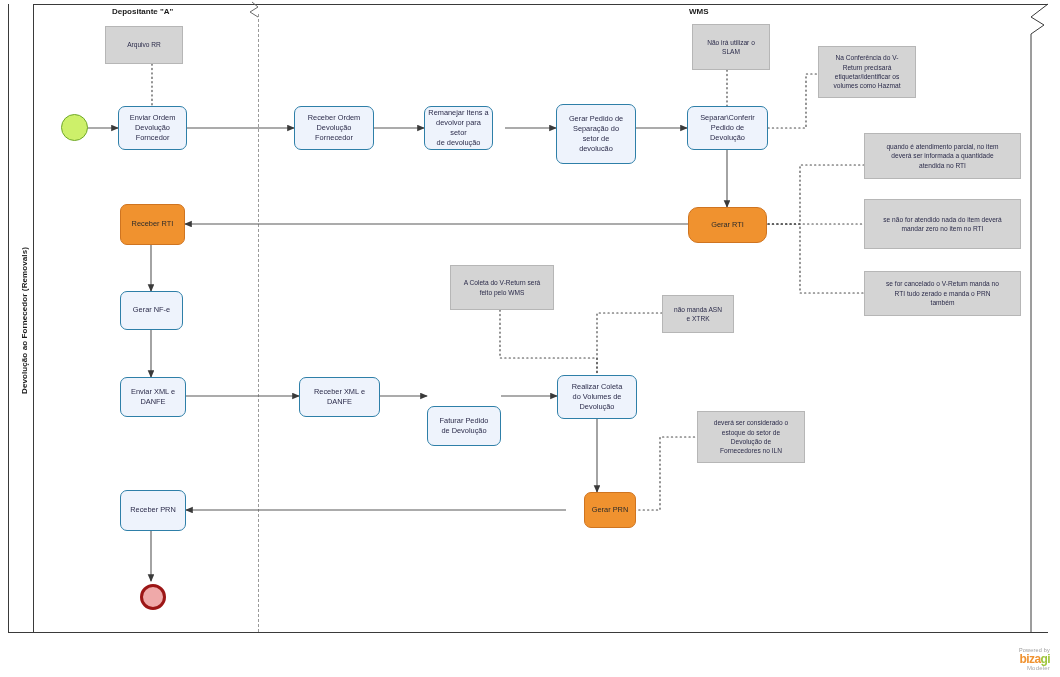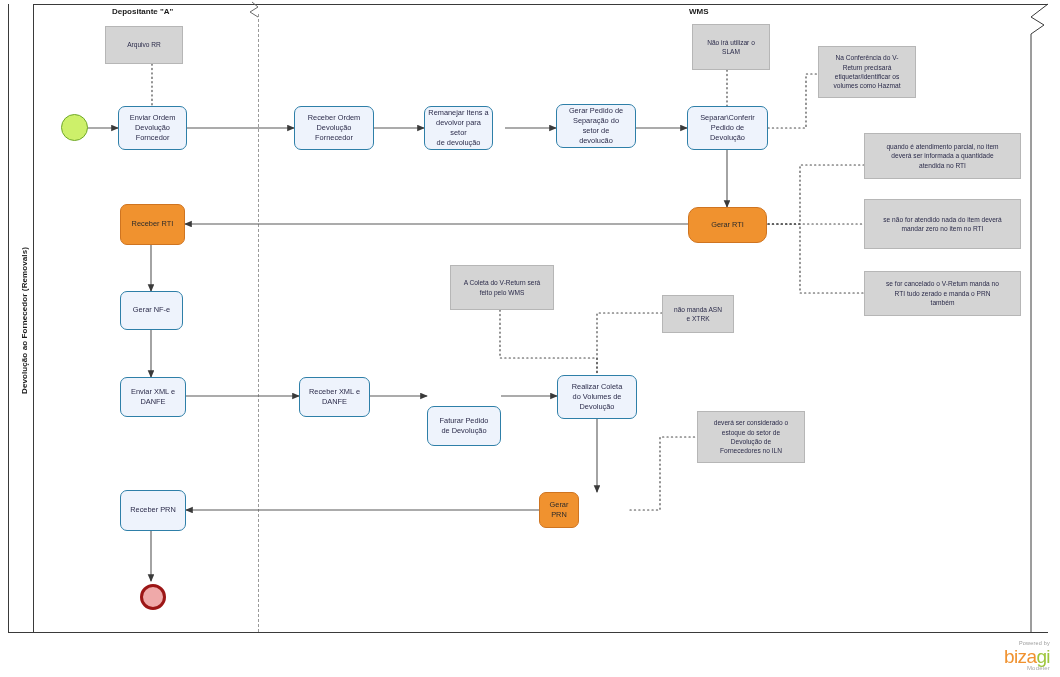--- a/index.html
+++ b/index.html
@@ -154,22 +154,22 @@
     text-align: right;
     line-height: 1;
   }
   .logo .powered {
     font-size: 5.5px;
     color: #9b9b9b;
     letter-spacing: .2px;
     margin-bottom: 1px;
   }
   .logo .wordmark {
-    font-size: 19px;
-    font-weight: normal;
+    font-size: 12px;
+    font-weight: bold;
     color: #f0922f;
     letter-spacing: -.6px;
     line-height: .9;
   }
   .logo .wordmark .g { color: #9ec63b; }
   .logo .modeler {
     font-size: 6px;
     color: #a8a8a8;
     margin-top: 0px;
     letter-spacing: .2px;
@@ -268,49 +268,49 @@
 Forncedor</div>
 
   <div class="task blue" style="left:294px; top:106px; width:80px; height:44px;">Receber Ordem
 Devolução
 Fornecedor</div>
 
   <div class="task blue" style="left:424px; top:106px; width:69px; height:44px;">Remanejar Itens a
 devolvor para setor
 de devolução</div>
 
-  <div class="task blue" style="left:556px; top:104px; width:80px; height:44px;">Gerar Pedido de
+  <div class="task blue" style="left:556px; top:104px; width:80px; height:60px;">Gerar Pedido de
 Separação do
 setor de
 devolucão</div>
 
   <div class="task blue" style="left:687px; top:106px; width:81px; height:44px;">Separar\Conferir
 Pedido de
 Devolução</div>
 
   <div class="task orange" style="left:688px; top:207px; width:79px; height:36px;border-radius:10px;">Gerar RTI</div>
 
   <div class="task orange" style="left:120px; top:204px; width:65px; height:41px;">Receber RTI</div>
 
   <div class="task blue" style="left:120px; top:291px; width:63px; height:39px;">Gerar NF-e</div>
 
   <div class="task blue" style="left:120px; top:377px; width:66px; height:40px;">Enviar XML e
 DANFE</div>
 
-  <div class="task blue" style="left:299px; top:377px; width:71px; height:40px;">Receber XML e
+  <div class="task blue" style="left:299px; top:377px; width:81px; height:40px;">Receber XML e
 DANFE</div>
 
   <div class="task blue" style="left:427px; top:377px; width:74px; height:40px;margin-top:29px;">Faturar Pedido
 de Devolução</div>
 
   <div class="task blue" style="left:557px; top:375px; width:80px; height:44px;">Realizar Coleta
 do Volumes de
 Devolução</div>
 
-  <div class="task orange" style="left:539px; top:492px; width:40px; height:36px;">Gerar PRN</div>
+  <div class="task orange" style="left:584px; top:492px; width:52px; height:36px;">Gerar PRN</div>
 
   <div class="task blue" style="left:120px; top:490px; width:66px; height:41px;">Receber PRN</div>
 
   <div class="artifact" style="left:105px; top:26px; width:78px; height:38px;">Arquivo RR</div>
 
   <div class="artifact" style="left:692px; top:24px; width:78px; height:46px;">Não irá utilizar o
 SLAM</div>
 
   <div class="artifact" style="left:818px; top:46px; width:98px; height:52px;">Na Conferência do V-
 Return precisará

